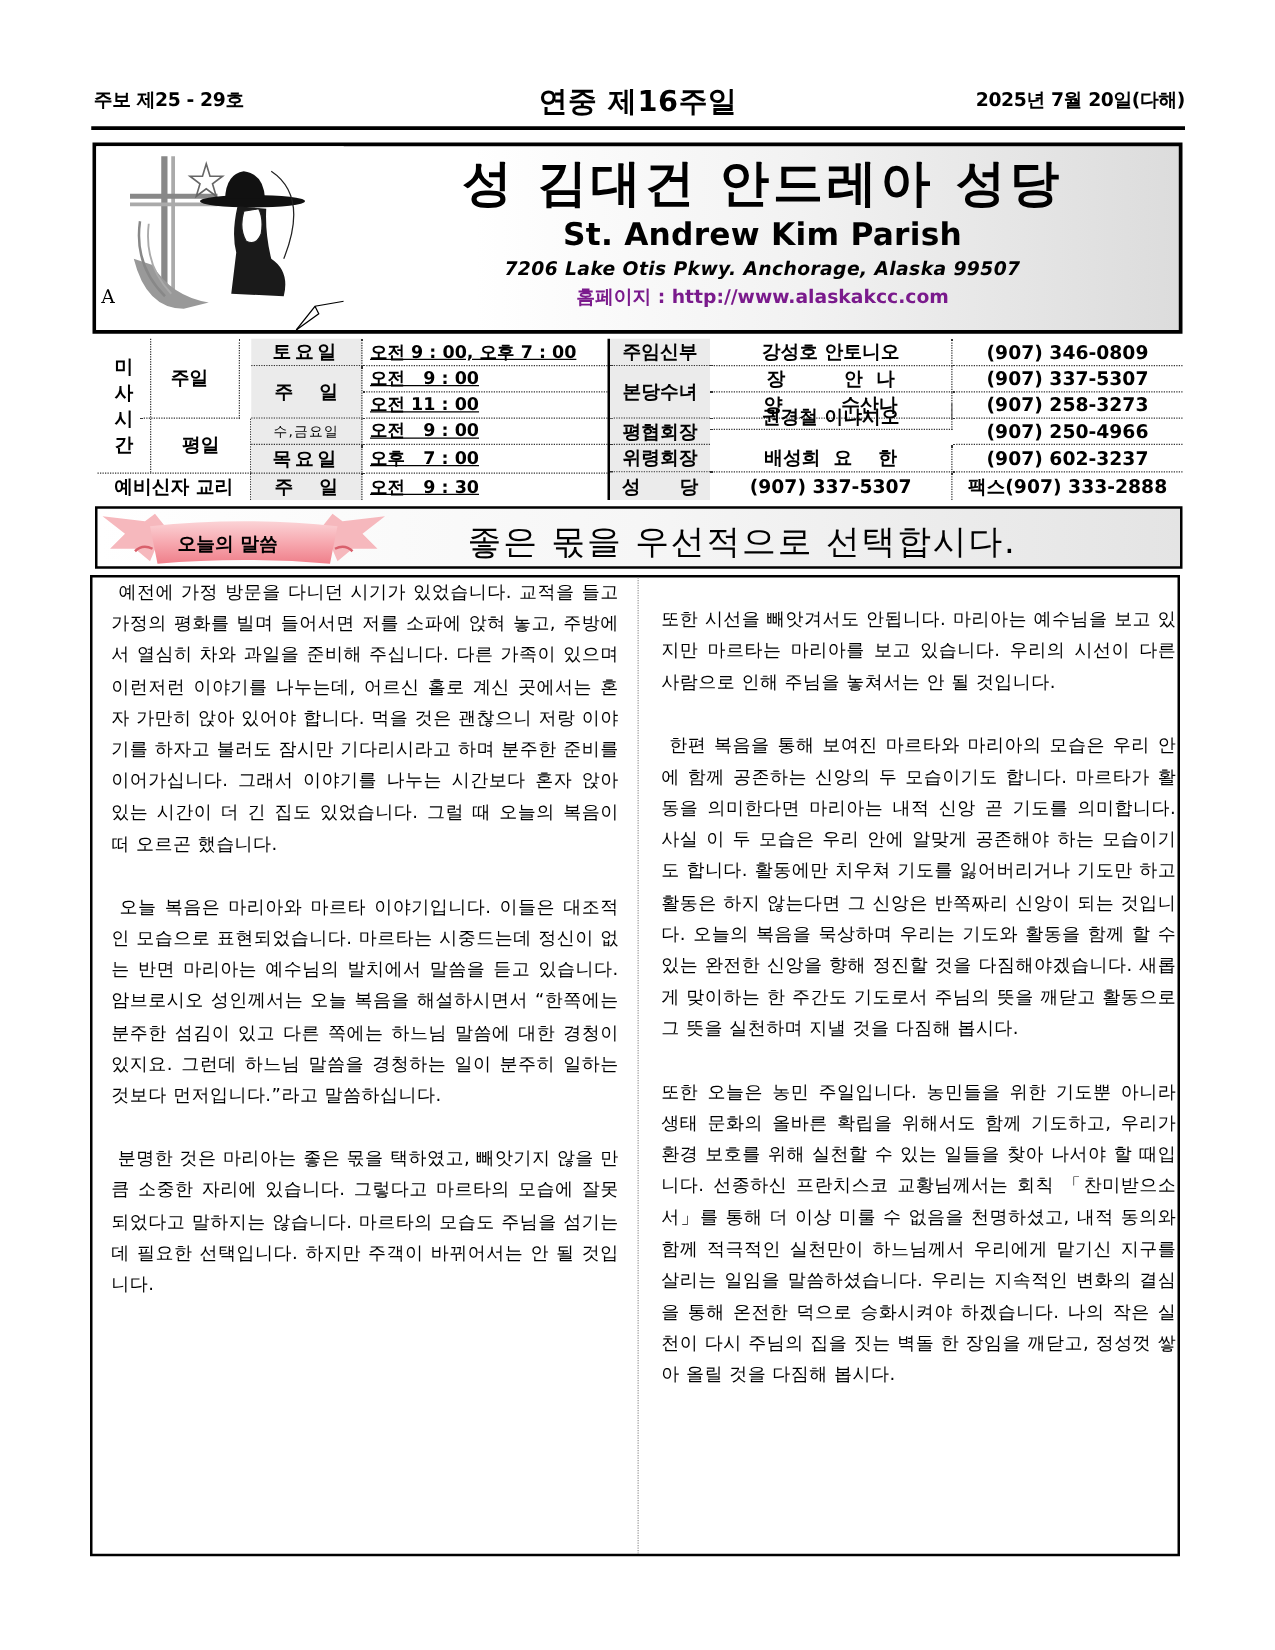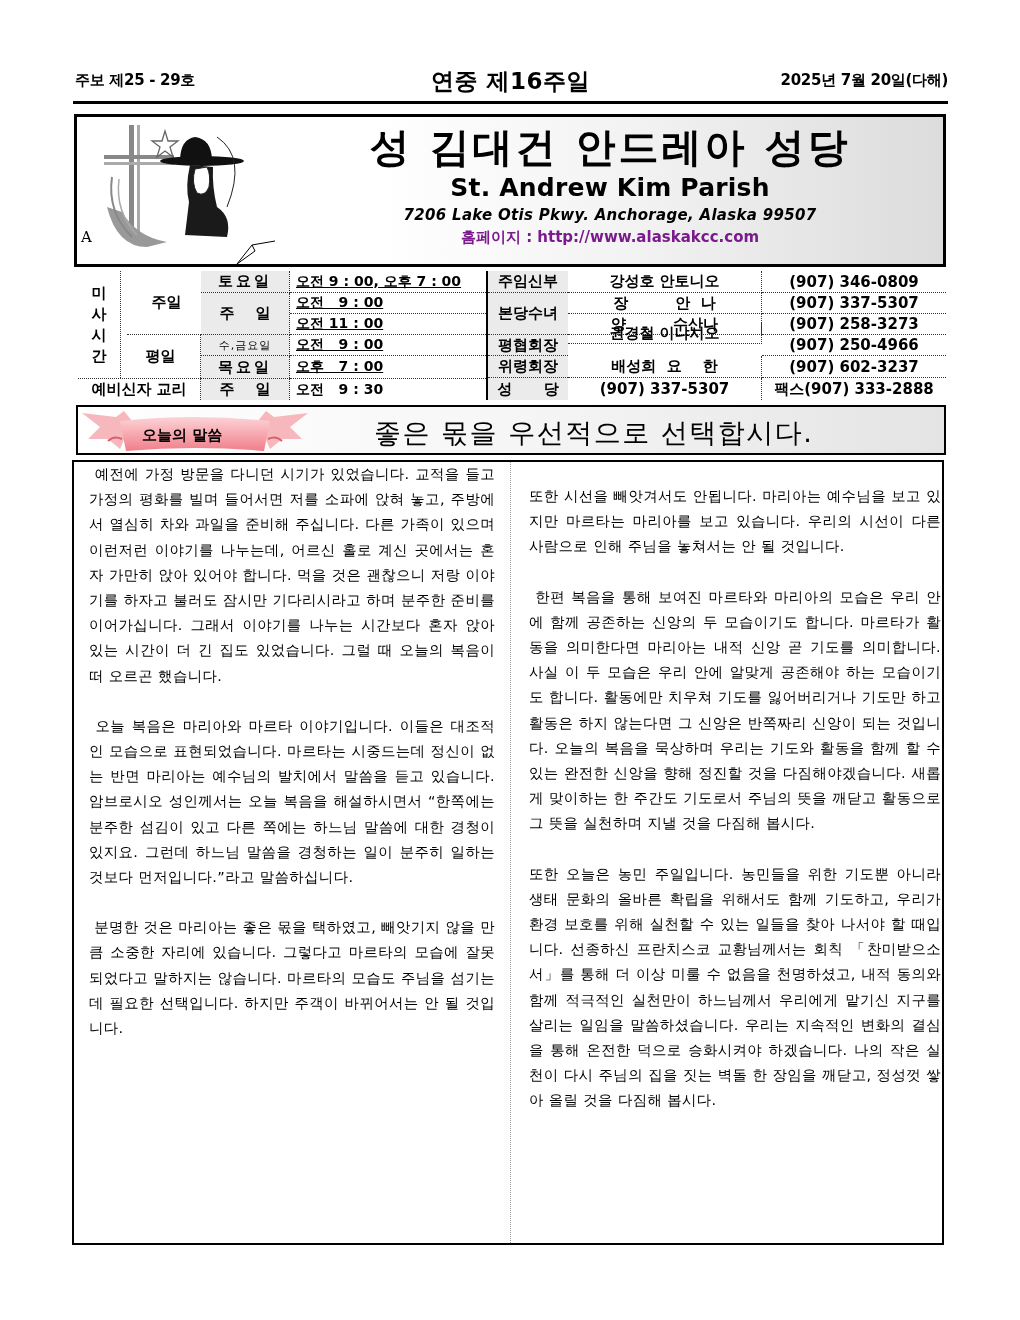--- a/index.html
+++ b/index.html
@@ -102,38 +102,38 @@
 
 <div class="sched">
 
   <div class="cell dot-r f15" style="left:0;top:0;width:43px;height:107px;flex-direction:column;line-height:21px;">
     <span>미</span>
     <span>사</span>
     <span>시</span>
     <span>간</span>
   </div>
 
-  <div class="cell dot-r dot-b f15" style="left:49px;top:0;width:80px;height:64px;text-align:right;">주일</div>
+  <div class="cell dot-r dot-b f15" style="left:34px;top:0;width:80px;height:64px;text-align:right;">주일</div>
 
   <div class="cell dot-r f15" style="left:43px;top:64px;width:80px;height:43px;">평일</div>
 
   <div class="cell gray dot-r dot-b f15" style="left:123px;top:0;width:89px;height:22px;letter-spacing:3px;">토요일</div>
   <div class="cell gray dot-r dot-b f15" style="left:123px;top:22px;width:89px;height:42px;white-space:pre;">주    일</div>
   <div class="cell gray dot-r dot-b f11" style="left:123px;top:64px;width:89px;height:21px;font-weight:normal;letter-spacing:1px;">수,금요일</div>
   <div class="cell gray dot-r f15" style="left:123px;top:85px;width:89px;height:22px;letter-spacing:3px;font-family:Liberation Serif, serif;">목요일</div>
 
   <div class="cell left dot-b f14" style="left:212px;top:0;width:196px;height:22px;white-space:pre;text-decoration:underline;">오전 9 : 00, 오후 7 : 00</div>
   <div class="cell left dot-b f14" style="left:212px;top:22px;width:196px;height:21px;white-space:pre;text-decoration:underline;">오전   9 : 00</div>
   <div class="cell left dot-b f14" style="left:212px;top:43px;width:196px;height:21px;white-space:pre;text-decoration:underline;">오전 11 : 00</div>
   <div class="cell left dot-b f14" style="left:212px;top:64px;width:196px;height:21px;white-space:pre;text-decoration:underline;">오전   9 : 00</div>
   <div class="cell left f14" style="left:212px;top:85px;width:196px;height:22px;white-space:pre;text-decoration:underline;">오후   7 : 00</div>
 
   <div class="cell dot-r f15" style="left:0;top:107px;width:123px;height:22px;border-top:1px dotted #333;">예비신자 교리</div>
   <div class="cell gray dot-r f15" style="left:123px;top:107px;width:89px;height:22px;white-space:pre;border-top:1px dotted #333;">주    일</div>
-  <div class="cell left f14" style="left:212px;top:107px;width:196px;height:22px;white-space:pre;border-top:1px dotted #333;text-align:right;">오전   9 : 30</div>
+  <div class="cell left f14" style="left:212px;top:107px;width:196px;height:22px;white-space:pre;text-decoration:underline;border-top:1px dotted #333;text-align:right;">오전   9 : 30</div>
 
   <div style="position:absolute;left:408px;top:0;width:2px;height:129px;background:#000;"></div>
 
   <div class="cell gray dot-b f15" style="left:410px;top:0;width:80px;height:22px;">주임신부</div>
   <div class="cell gray dot-b f15" style="left:410px;top:22px;width:80px;height:42px;">본당수녀</div>
   <div class="cell gray dot-b f15" style="left:410px;top:64px;width:80px;height:21px;">평협회장</div>
   <div class="cell gray dot-b f15" style="left:410px;top:85px;width:80px;height:22px;">위령회장</div>
   <div class="cell gray f15" style="left:410px;top:107px;width:80px;height:22px;white-space:pre;text-align:center;">성      당</div>
 
   <div class="cell dot-b dot-r f15" style="left:490px;top:0;width:194px;height:22px;white-space:pre;">강성호 안토니오</div>

